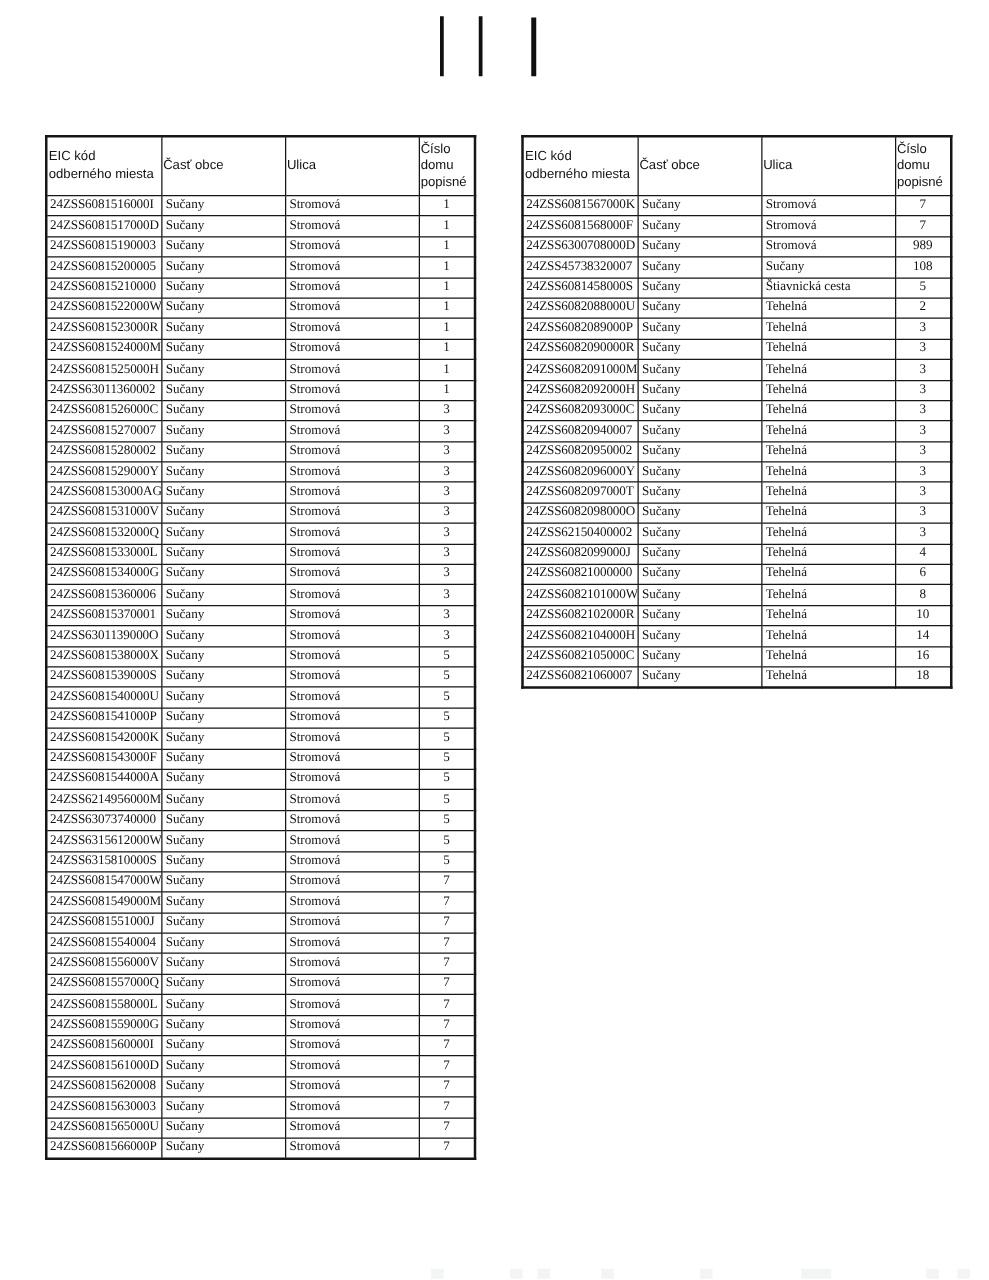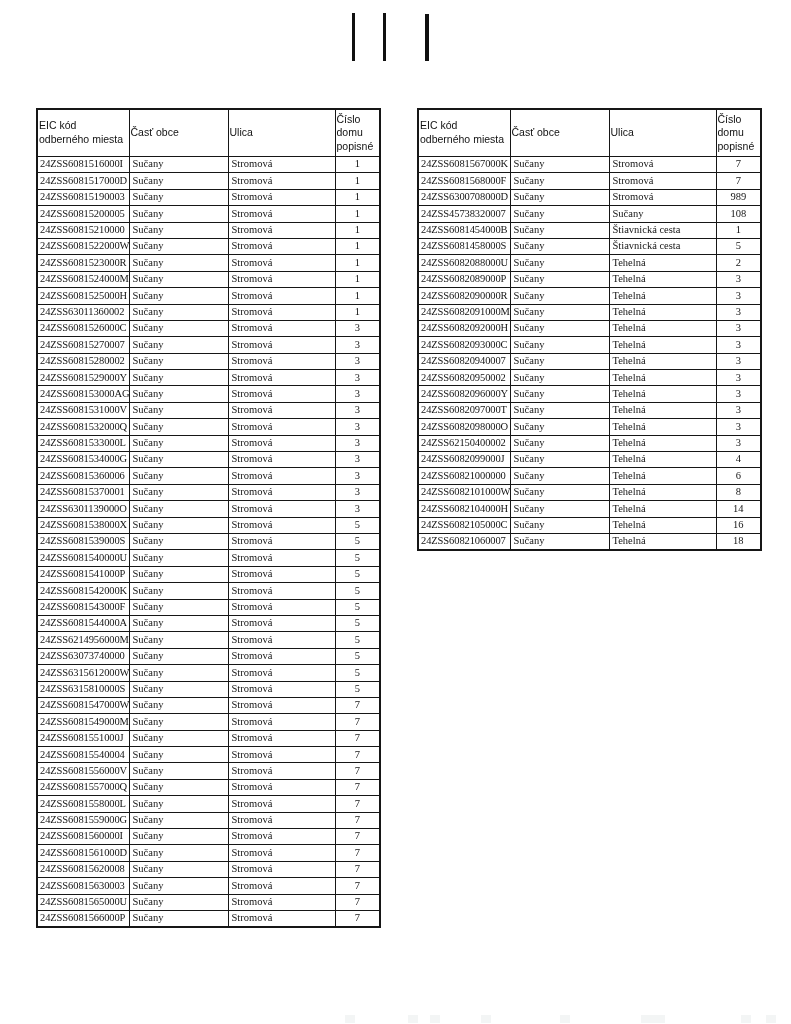--- a/index.html
+++ b/index.html
@@ -387,29 +387,23 @@
           <td class="c2">Stromová</td>
           <td class="c3">989</td>
         </tr>
         <tr>
           <td class="c0">24ZSS45738320007</td>
           <td class="c1">Sučany</td>
           <td class="c2">Sučany</td>
           <td class="c3">108</td>
         </tr>
         <tr>
-          <td class="c0">24ZSS6081454000B</td>
+          <td class="c0">24ZSS6081458000S</td>
           <td class="c1">Sučany</td>
           <td class="c2">Štiavnická cesta</td>
-          <td class="c3">1</td>
-        </tr>
-        <tr>
-          <td class="c0">24ZSS6081458000S</td>
-          <td class="c1">Sučany</td>
-          <td class="c2">Štiavnická cesta</td>
           <td class="c3">5</td>
         </tr>
         <tr>
           <td class="c0">24ZSS6082088000U</td>
           <td class="c1">Sučany</td>
           <td class="c2">Tehelná</td>
           <td class="c3">2</td>
         </tr>
         <tr>
           <td class="c0">24ZSS6082089000P</td>
@@ -487,20 +481,26 @@
           <td class="c0">24ZSS60821000000</td>
           <td class="c1">Sučany</td>
           <td class="c2">Tehelná</td>
           <td class="c3">6</td>
         </tr>
         <tr>
           <td class="c0">24ZSS6082101000W</td>
           <td class="c1">Sučany</td>
           <td class="c2">Tehelná</td>
           <td class="c3">8</td>
+        </tr>
+        <tr>
+          <td class="c0">24ZSS6082102000R</td>
+          <td class="c1">Sučany</td>
+          <td class="c2">Tehelná</td>
+          <td class="c3">10</td>
         </tr>
         <tr>
           <td class="c0">24ZSS6082104000H</td>
           <td class="c1">Sučany</td>
           <td class="c2">Tehelná</td>
           <td class="c3">14</td>
         </tr>
         <tr>
           <td class="c0">24ZSS6082105000C</td>
           <td class="c1">Sučany</td>

